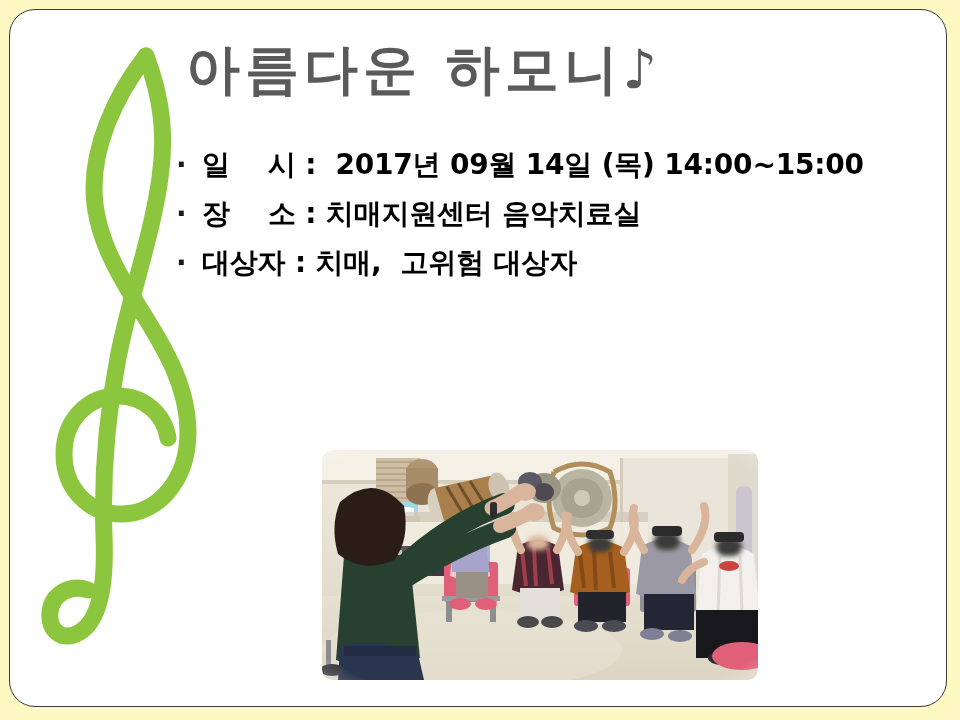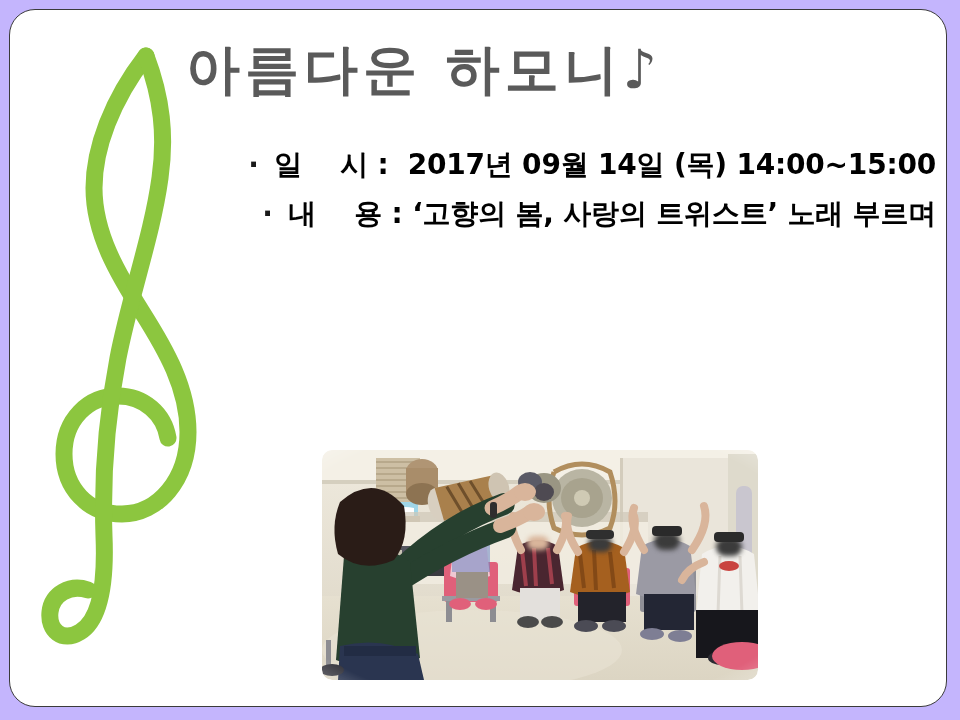--- a/index.html
+++ b/index.html
@@ -4,21 +4,21 @@
 <style>
   html, body {
     margin: 0;
     padding: 0;
     background: #ffffff;
   }
   #slide {
     position: relative;
     width: 960px;
     height: 720px;
-    background: #c4b5fd;
+    background: #fef9c3;
     overflow: hidden;
     font-family: "Liberation Sans", sans-serif;
   }
   
   #frame {
     position: absolute;
     left: 9px;
     top: 9px;
     width: 938px;
     height: 698px;
@@ -52,21 +52,20 @@
     white-space: nowrap;
     font-family: "DejaVu Sans", sans-serif;
   }
 
   
   #body {
     position: absolute;
     left: 176px;
     top: 140px;
     width: 760px;
-    text-align: right;
   }
   .line {
     display: block;
     font-size: 28px;
     line-height: 49px;
     color: #000000;
     font-weight: 700;
     white-space: pre;
     font-family: "DejaVu Sans", sans-serif;
     letter-spacing: -0.2px;
@@ -123,21 +122,22 @@
                  C 24 615, 10 602, 12 584
                  C 14 566, 32 556, 50 562"></path>
       </g>
     </svg>
   </div>
 
   <div id="title">아름다운 하모니♪</div>
 
   <div id="body">
     <div class="line"><span class="dot">·</span><span> 일    시 :  2017년 09월 14일 (목) 14:00~15:00</span></div>
-    <div class="line"><span class="dot">·</span><span> 내    용 : ‘고향의 봄, 사랑의 트위스트’ 노래 부르며</span></div>
+    <div class="line"><span class="dot">·</span><span> 장    소 : 치매지원센터 음악치료실</span></div>
+    <div class="line"><span class="dot">·</span><span> 대상자 : 치매,  고위험 대상자</span></div>
   </div>
 
   <div id="photo">
     <svg viewBox="0 0 436 230" xmlns="http://www.w3.org/2000/svg">
       <defs>
         <linearGradient id="wallg" x1="0" y1="0" x2="0" y2="1">
           <stop offset="0" stop-color="#efeade"></stop>
           <stop offset="1" stop-color="#e2dccd"></stop>
         </linearGradient>
         <linearGradient id="floorg" x1="0" y1="0" x2="0" y2="1">

